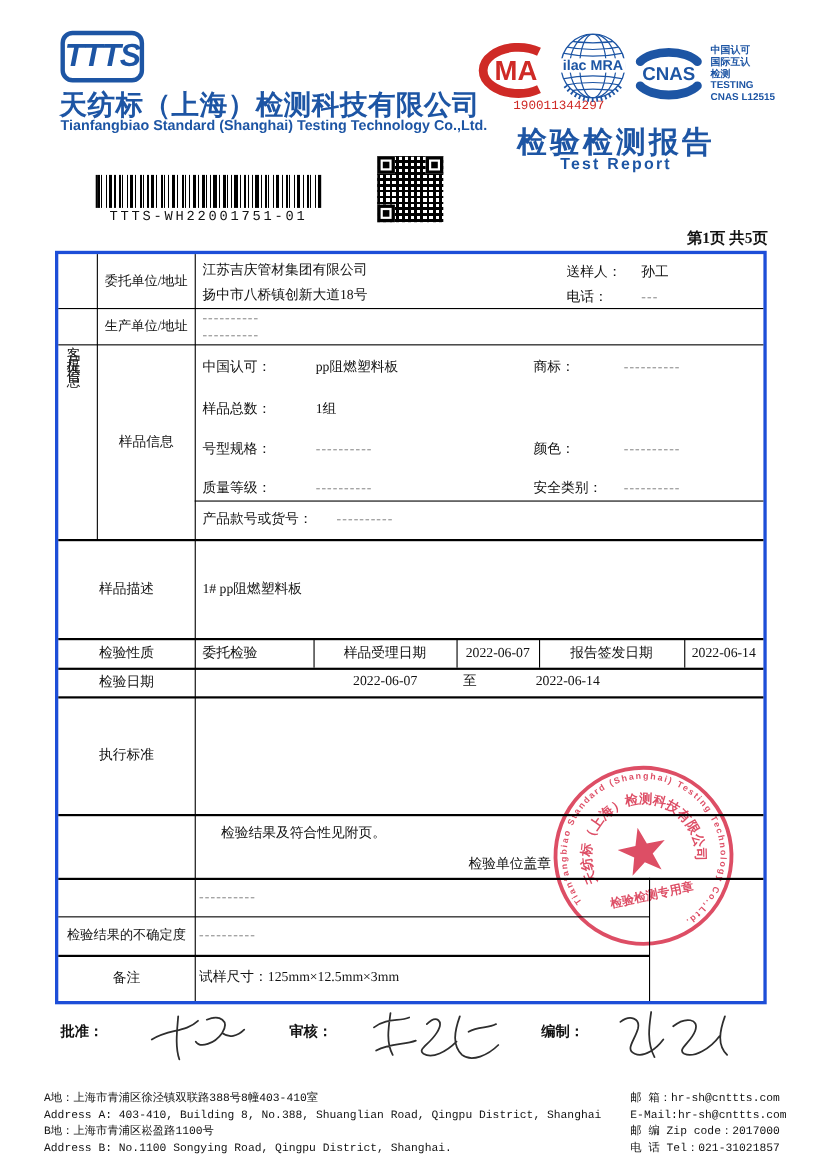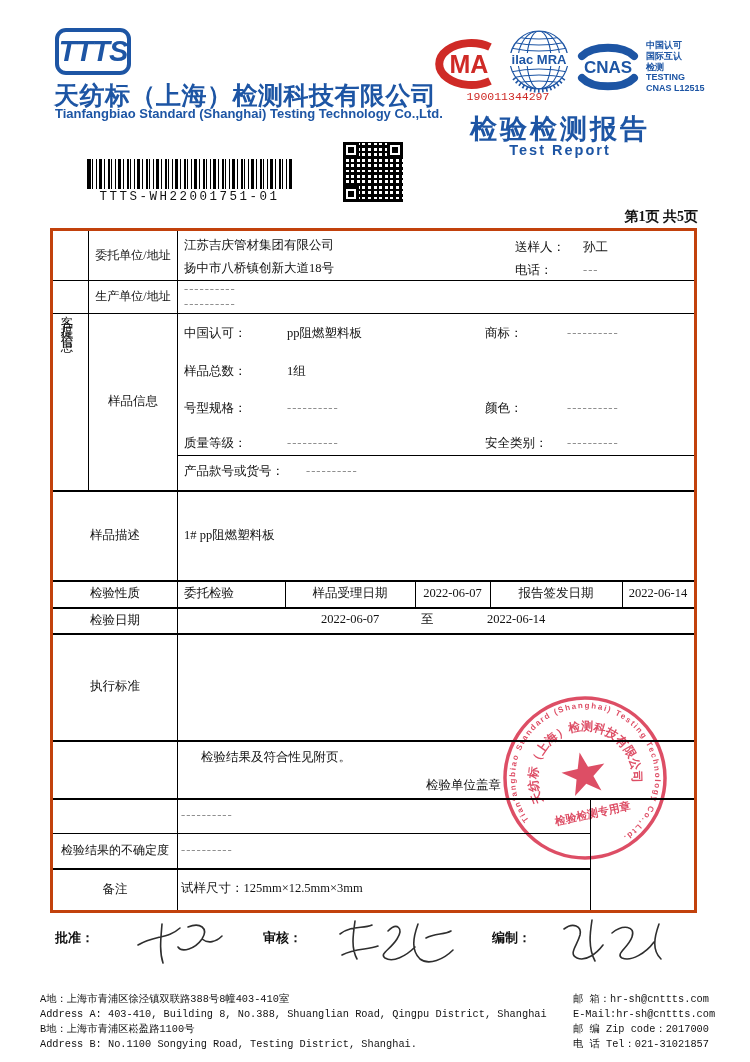--- a/index.html
+++ b/index.html
@@ -31,21 +31,21 @@
   #barcode{left:87px;top:159px;width:205px;height:30px;border-left:2px solid #000;border-right:2px solid #000;
     background:repeating-linear-gradient(90deg,#000 0 2px,#fff 2px 3px,#000 3px 4px,#fff 4px 7px,#000 7px 8px,#fff 8px 10px,#000 10px 13px,#fff 13px 15px,#000 15px 16px,#fff 16px 19px);}
   #barcode-text{left:80px;top:190px;width:219px;text-align:center;font-size:12.5px;letter-spacing:2.5px;}
   #qr{left:343px;top:142px;width:60px;height:60px;
     background:repeating-linear-gradient(0deg,#000 0 2.6px,transparent 2.6px 5.4px),
                repeating-linear-gradient(90deg,#000 0 2.6px,#fff 2.6px 5.6px);}
   .finder{position:absolute;width:16px;height:16px;border:3px solid #000;background:#fff;display:flex;align-items:center;justify-content:center;}
   .finder i{display:block;width:6px;height:6px;background:#000;}
   #page-no{left:540px;top:208px;width:158px;text-align:right;font-size:14px;font-weight:700;}
   
-  #doc-table{left:50px;top:228px;width:647px;height:685px;border:3px solid #c2410c;}
+  #doc-table{left:50px;top:228px;width:647px;height:685px;border:3px solid #1d4ed8;}
   .hl,.vl{position:absolute;background:#000;}
   .cell{position:absolute;font-size:12.5px;line-height:15px;white-space:nowrap;}
   .dash{color:#8a8a8a;letter-spacing:1px;}
   #client-vert{left:4px;top:82px;width:27px;height:177px;writing-mode:vertical-rl;text-orientation:upright;
     letter-spacing:5px;font-size:12.5px;display:flex;align-items:center;justify-content:center;}
   
   #stamp{left:495px;top:688px;width:180px;height:180px;opacity:.88;mix-blend-mode:multiply;}
   
   .sig-label{position:absolute;font-size:13px;font-weight:700;}
   .sig{position:absolute;}
@@ -233,19 +233,19 @@
     <path d="M10,22 C22,13 33,17 42,13 M25,9 C23,23 21,36 27,47 M12,43 C25,36 38,38 48,34 M58,19 C67,10 74,16 67,27 C60,38 49,42 55,46 C63,51 76,44 85,35 M88,12 C83,26 81,38 90,47 C99,54 114,47 123,38 M96,26 C105,21 114,23 121,19"></path>
   </svg>
   <div class="sig-label" style="left:492px;top:929px">编制：</div>
   <svg class="sig" style="left:552px;top:912px" width="125" height="55" viewBox="0 0 125 55">
     <path d="M12,17 C21,10 30,14 28,23 C25,34 16,42 25,46 C34,50 45,41 51,33 M40,8 C38,21 36,36 43,49 M60,21 C71,12 84,14 80,25 C76,36 63,42 70,46 C79,50 94,41 102,30 M107,12 C102,26 100,38 109,47"></path>
   </svg>
 
   <div class="foot" style="left:40px;top:993px">A地：上海市青浦区徐泾镇双联路388号8幢403-410室</div>
   <div class="foot" style="left:40px;top:1008px">Address A: 403-410, Building 8, No.388, Shuanglian Road, Qingpu District, Shanghai</div>
   <div class="foot" style="left:40px;top:1023px">B地：上海市青浦区崧盈路1100号</div>
-  <div class="foot" style="left:40px;top:1038px">Address B: No.1100 Songying Road, Testing District, Shanghai.</div>
+  <div class="foot" style="left:40px;top:1038px">Address B: No.1100 Songying Road, Qingpu District, Shanghai.</div>
   <div class="foot" style="left:573px;top:993px">邮 箱：hr-sh@cnttts.com</div>
   <div class="foot" style="left:573px;top:1008px">E-Mail:hr-sh@cnttts.com</div>
   <div class="foot" style="left:573px;top:1023px">邮 编 Zip code：2017000</div>
   <div class="foot" style="left:573px;top:1038px">电 话 Tel：021-31021857</div>
 
 </div>
 
 </body></html>

